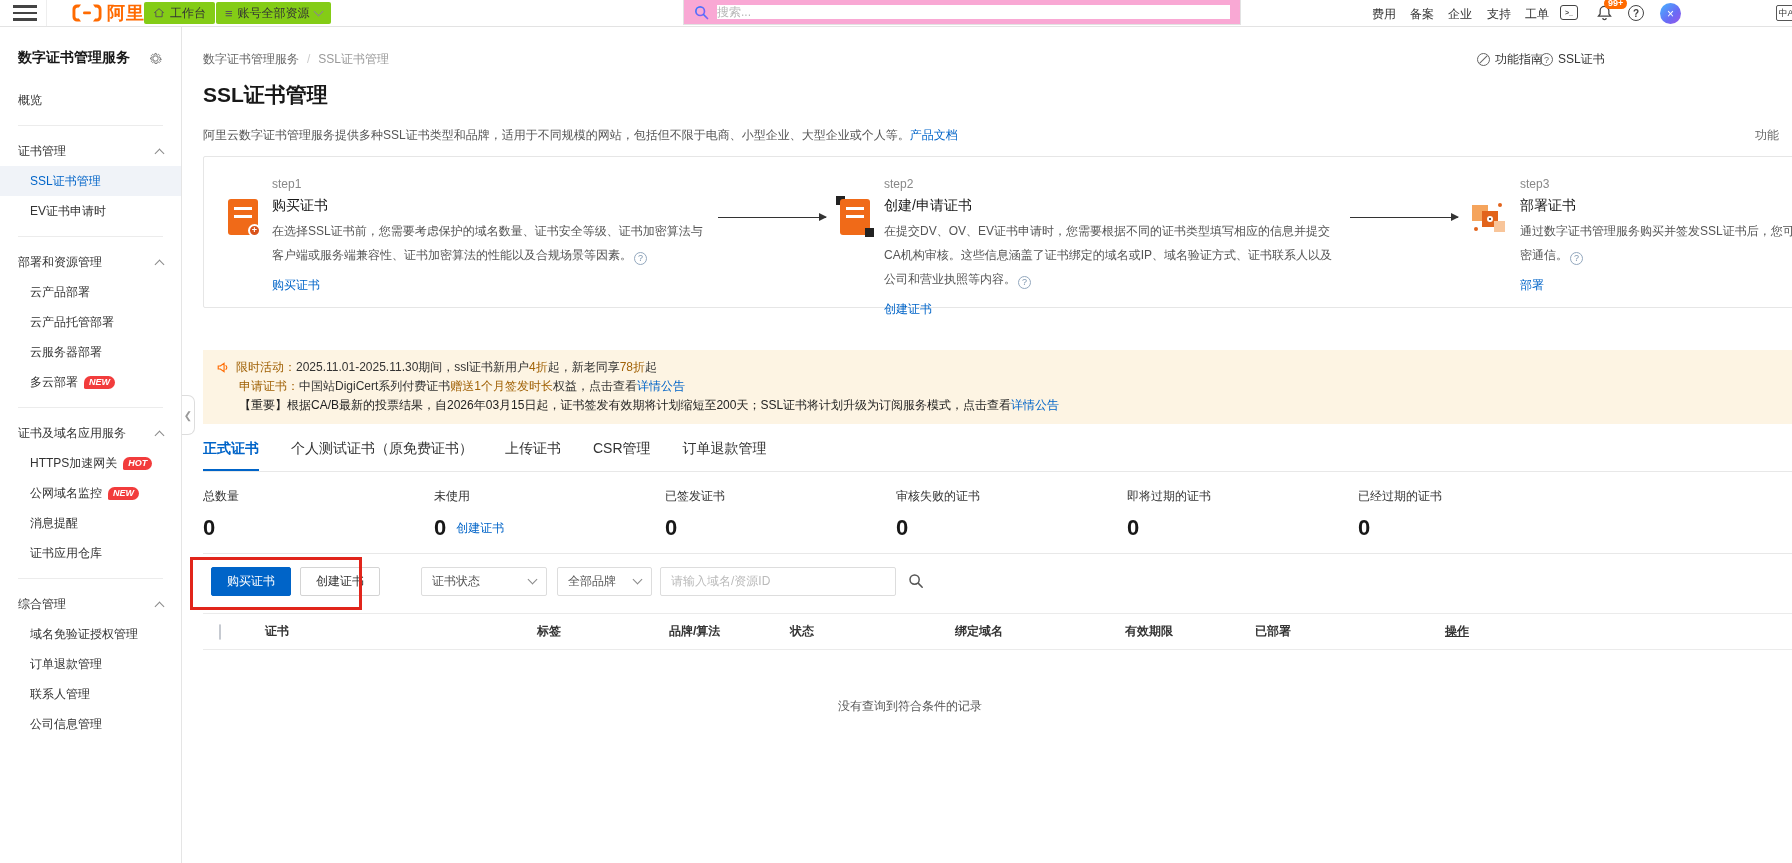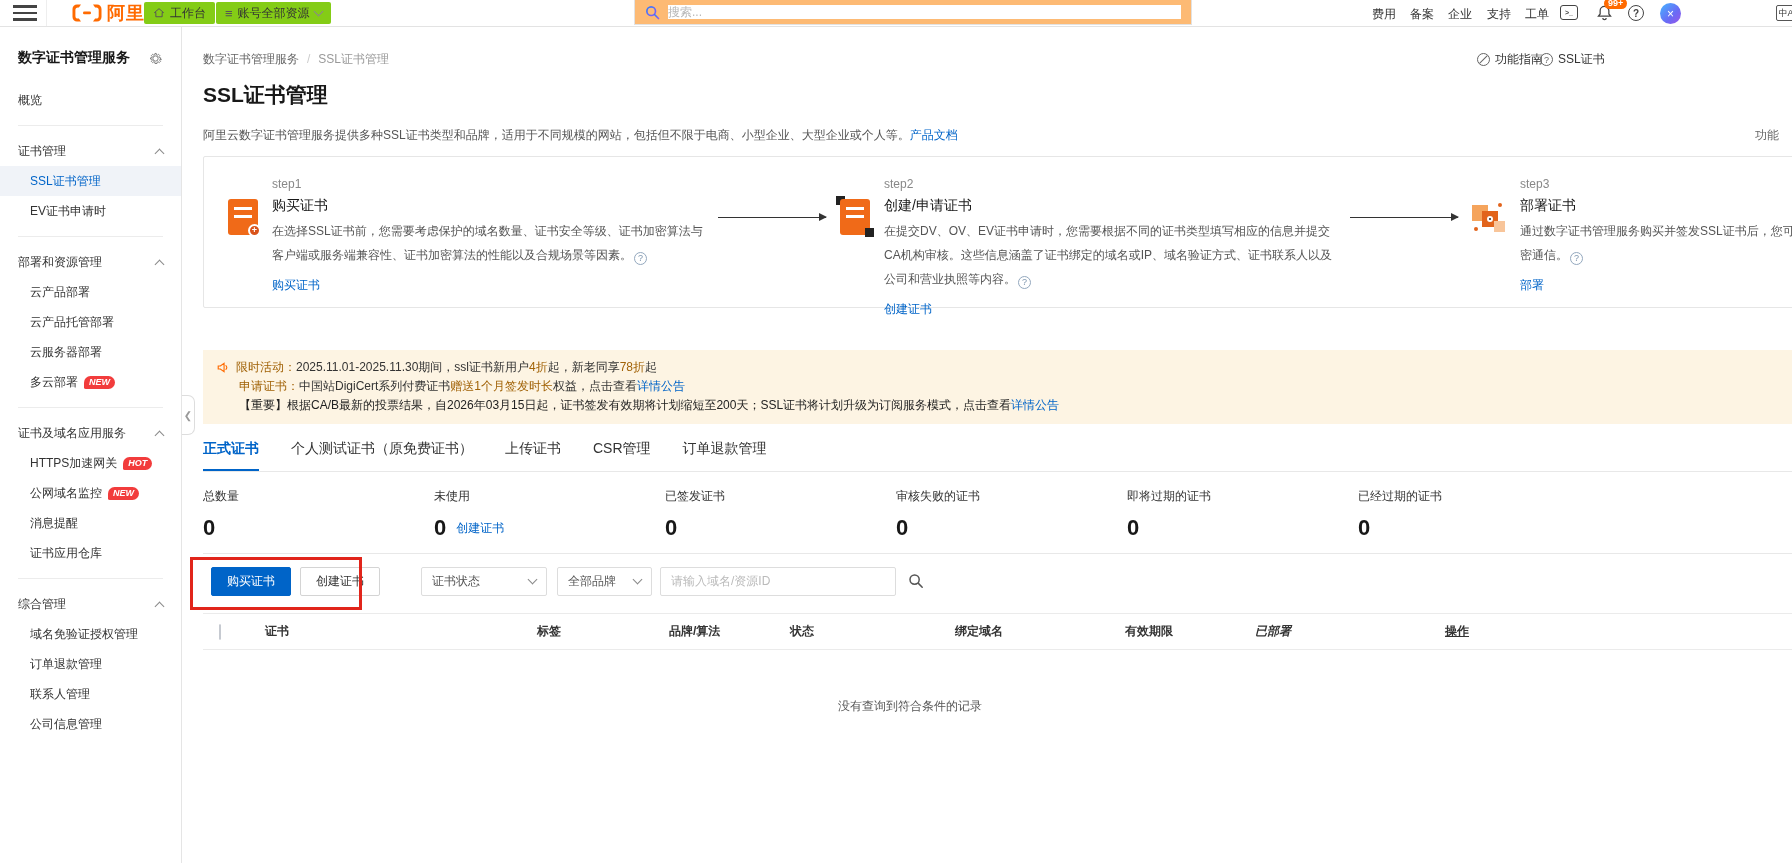--- a/index.html
+++ b/index.html
@@ -11,22 +11,22 @@
     border-bottom:1px solid #e3e3e3; z-index:50; }
   .tb-abs { position:absolute; top:0; height:26px; display:flex; align-items:center; }
   .hamburger { left:12px; width:26px; flex-direction:column; justify-content:center; gap:4px; cursor:pointer; }
   .hamburger i { display:block; width:24px; height:2.5px; background:#444; }
   .tb-sep { position:absolute; left:46px; top:0; width:1px; height:26px; background:#eee; }
   .logo { left:72px; gap:5px; }
   .logo-text { color:#ff6a00; font-size:18px; font-weight:bold; letter-spacing:1px; }
   .tb-chip { background:#84cc16; border-radius:2px; height:22px; top:2px; padding:0 9px; gap:5px; color:#333; cursor:pointer; }
   .chip-workbench { left:144px; }
   .chip-resources { left:216px; }
-  .tb-search { position:absolute; left:634px; top:-1px; width:558px; height:26px; border:1px solid #e2e2e2;
-    display:flex; align-items:center; padding:0 10px; gap:8px; background:#fdba74; }
+  .tb-search { position:absolute; left:683px; top:-1px; width:558px; height:26px; border:1px solid #e2e2e2;
+    display:flex; align-items:center; padding:0 10px; gap:8px; background:#f9a8d4; }
   .tb-search input { border:none; outline:none; flex:1; font-size:12px; color:#333; font-family:inherit; }
   .tb-search input::placeholder { color:#b8b8b8; }
   .tb-link { position:absolute; top:6px; color:#333; cursor:pointer; }
   .tb-icon { position:absolute; cursor:pointer; display:flex; align-items:center; justify-content:center; }
   .term-icon { left:1560px; top:5px; width:18px; height:15px; border:1.3px solid #444; border-radius:3px;
     font-size:7px; font-weight:bold; color:#444; letter-spacing:0; }
   .bell-badge { position:absolute; left:1604px; top:-2px; background:#ff6a00; color:#fff; font-size:9px;
     line-height:11px; padding:0 4px; border-radius:7px; font-weight:bold; z-index:2; }
   .help-icon { left:1628px; top:5px; width:16px; height:16px; border:1.3px solid #444; border-radius:50%;
     font-size:10px; color:#444; font-weight:bold; }
@@ -145,21 +145,21 @@
   .search-btn { margin-left:6px; width:28px; height:29px; display:flex; align-items:center; justify-content:center; cursor:pointer; }
   .annotation { position:absolute; left:-13px; top:-9px; width:172px; height:53px; border:3px solid #e1251b; z-index:10; pointer-events:none; }
 
   
   .table-header { margin-top:17px; width:1690px; height:37px; border-top:1px solid #ebebeb; border-bottom:1px solid #ebebeb;
     display:flex; align-items:center; color:#333; font-weight:bold; }
   .th { white-space:nowrap; }
   .th-check { width:62px; padding-left:16px; }
   .checkbox { width:14px; height:14px; border:1px solid #c6cad1; border-radius:2px; background:#fff; cursor:pointer; }
   .w-cert{width:272px;} .w-tag{width:132px;} .w-brand{width:121px;} .w-status{width:165px;}
-  .w-domain{width:170px;} .w-valid{width:130px;} .w-deploy{width:190px;font-style:italic;} .w-action{width:160px;text-decoration:underline;}
+  .w-domain{width:170px;} .w-valid{width:130px;} .w-deploy{width:190px;} .w-action{width:160px;text-decoration:underline;}
   .empty { margin-top:48px; width:1414px; text-align:center; color:#555; }
 </style>
 </head>
 <body>
 
 <div class="topbar">
   <div class="tb-abs hamburger">
       <i></i>
       <i></i>
       <i></i>

